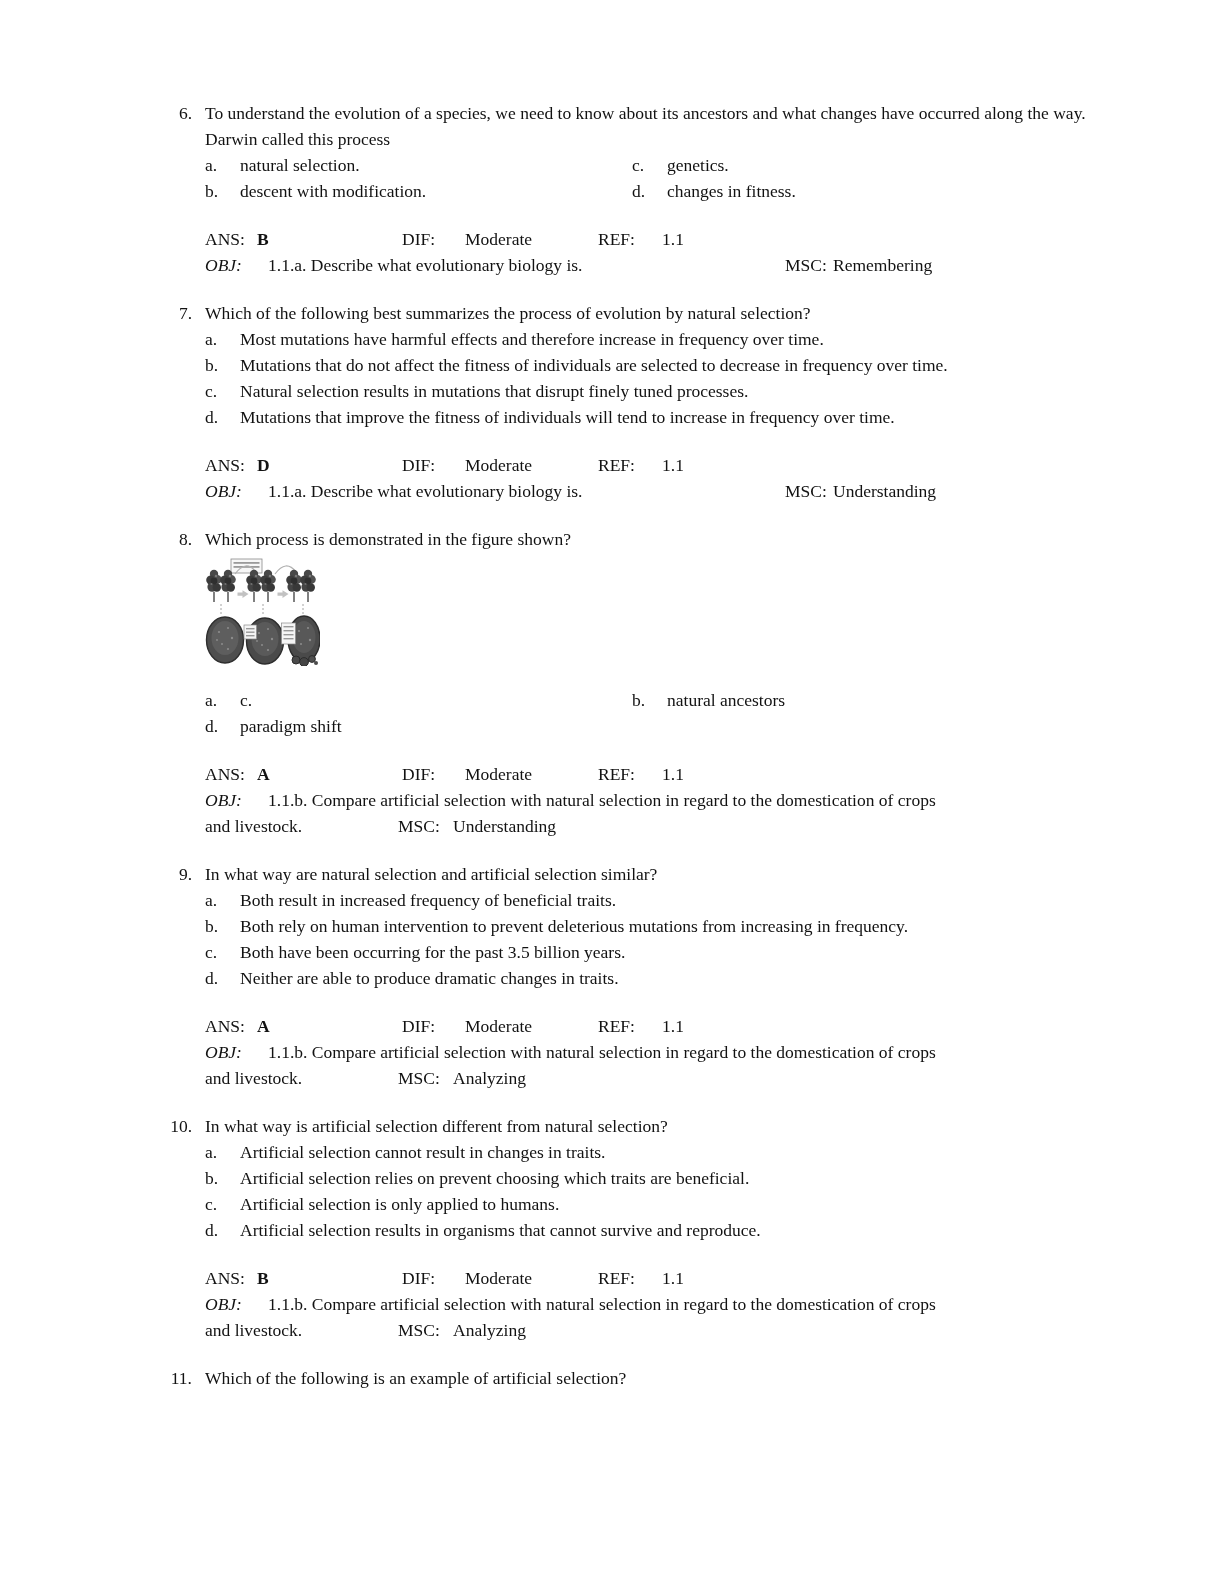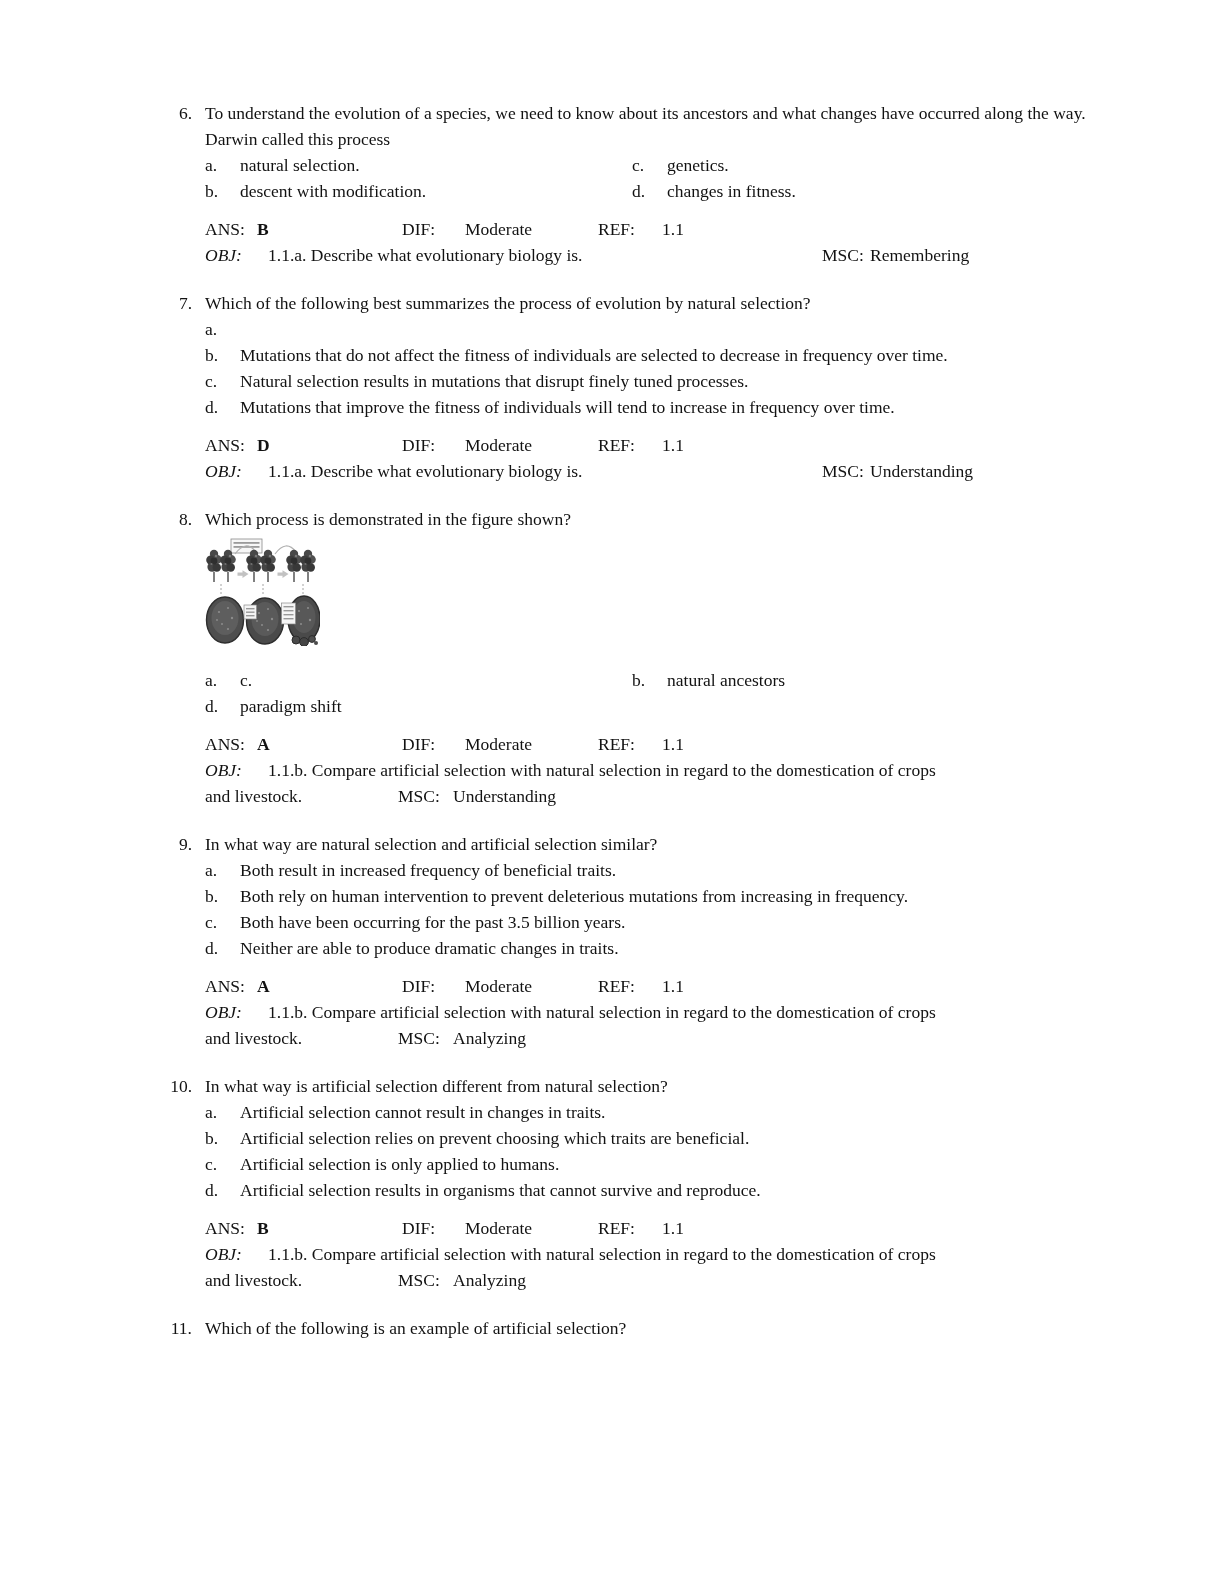--- a/index.html
+++ b/index.html
@@ -25,31 +25,31 @@
   .q-figure { margin:2px 0 14px 0; width:118px; }
 
   .options.cols2 {
     display:grid;
     grid-template-columns:35px 392px 35px auto;
   }
   .opt-row { display:flex; }
   .opt-letter { width:35px; flex:none; }
   .opt-text { max-width:780px; }
 
-  .answer-block { margin-top:12px; }
+  .answer-block { margin-top:22px; }
   .ans-line { display:flex; }
   .lbl-ans { width:52px; flex:none; }
   .val-ans { width:145px; flex:none; font-weight:700; }
   .lbl-dif { width:63px; flex:none; }
   .val-dif { width:133px; flex:none; }
   .lbl-ref { width:64px; flex:none; }
 
   .obj-line, .obj-line2 { position:relative; }
   .lbl-obj { display:inline-block; width:63px;font-style:italic; }
-  .msc-far { position:absolute; left:617px; top:0; white-space:nowrap; }
+  .msc-far { position:absolute; left:580px; top:0; white-space:nowrap; }
   .msc-near { position:absolute; left:193px; top:0; white-space:nowrap; }
   .msc-lbl-far { display:inline-block; width:48px; }
   .msc-lbl-near { display:inline-block; width:55px; }
 </style>
 </head>
 <body>
 
 <div class="page">
   <div id="questions">
   <div class="question">
@@ -92,20 +92,21 @@
 
   <div class="question">
     <div class="q-row">
       <div class="q-num">7.</div>
       <div class="q-body">
         <div class="q-text">Which of the following best summarizes the process of evolution by natural selection?</div>
 
         <div class="options">
               <div class="opt-row">
                 <div class="opt-letter">a.</div>
+                <div class="opt-text">Most mutations have harmful effects and therefore increase in frequency over time.</div>
               </div>
               <div class="opt-row">
                 <div class="opt-letter">b.</div>
                 <div class="opt-text">Mutations that do not affect the fitness of individuals are selected to decrease in frequency over time.</div>
               </div>
               <div class="opt-row">
                 <div class="opt-letter">c.</div>
                 <div class="opt-text">Natural selection results in mutations that disrupt finely tuned processes.</div>
               </div>
               <div class="opt-row">

